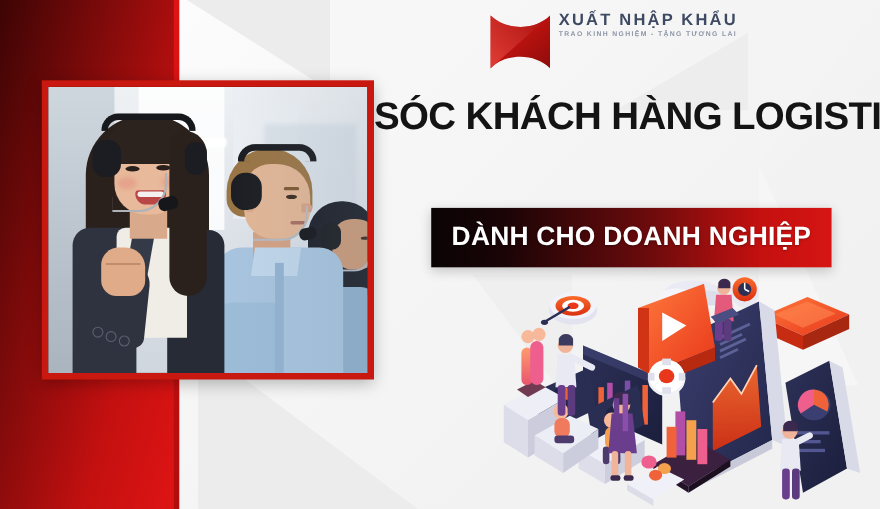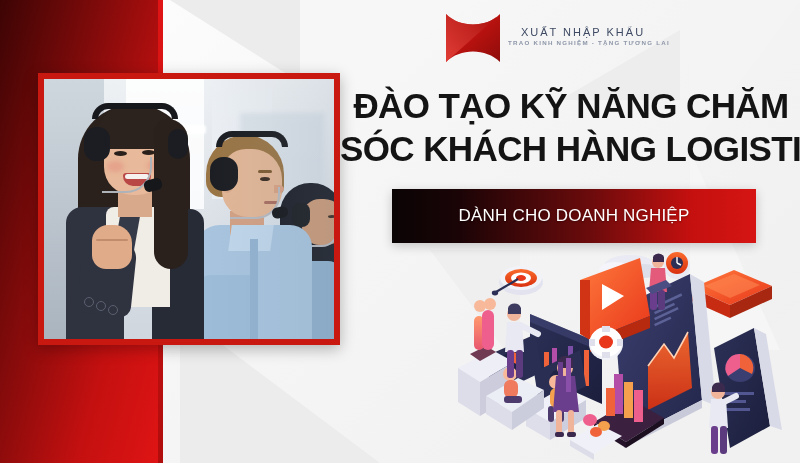--- a/index.html
+++ b/index.html
@@ -115,22 +115,22 @@
   .h-body{position:absolute;left:228px;top:182px;width:70px;height:78px;background:#8fb0cd;border-radius:20px 14px 0 0;}
   .h-hs-cup{position:absolute;left:248px;top:124px;width:18px;height:24px;background:#1b1d22;border-radius:8px;}
   .h-hs-boom{position:absolute;left:262px;top:146px;width:30px;height:20px;border:2px solid #b5b9c0;border-top:none;border-left:none;border-radius:0 0 16px 0;}
   .photo-shade{position:absolute;inset:0;background:linear-gradient(90deg,rgba(0,0,0,0) 55%,rgba(120,140,160,.16) 100%);}
 
   
   #logo{position:absolute;left:444px;top:6px;width:210px;height:66px;}
   #logo-mark{position:absolute;left:0;top:6px;width:58px;height:52px;}
   #logo-text{position:absolute;left:64px;top:0;width:150px;height:66px;text-align:center;}
   #logo-top{
-    font-size:11px;letter-spacing:2.0px;color:#3e4a63;font-weight:400;
-    margin-top:20px;white-space:nowrap;
+    font-size:15px;letter-spacing:2.0px;color:#3e4a63;font-weight:700;
+    margin-top:4px;white-space:nowrap;
   }
   #logo-name{
     font-family:"Liberation Serif", serif;
     font-size:31px;line-height:32px;color:#1d2f52;font-weight:700;
     position:relative;display:inline-block;white-space:nowrap;
   }
   #logo-reg{
     position:absolute;right:-11px;top:1px;font-size:9px;font-weight:400;color:#3c4c6b;
   }
   #logo-tag{
@@ -152,21 +152,21 @@
   #headline .l2{display:block;}
 
   
   #sub-banner{
     position:absolute;left:392px;top:189px;width:364px;height:54px;
     background:linear-gradient(90deg,#0a0405 0%,#1a0406 18%,#6d0b0c 55%,#c4100f 82%,#d51513 100%);
     display:flex;align-items:center;justify-content:center;
     box-shadow:0 3px 10px rgba(0,0,0,.2);
   }
   #sub-banner-text{
-    color:#ffffff;font-weight:400;font-size:17px;letter-spacing:.2px;
+    color:#ffffff;font-weight:700;font-size:24px;letter-spacing:.2px;
     white-space:nowrap;text-shadow:0 1px 2px rgba(0,0,0,.35);
   }
 
   
   #illus{position:absolute;left:452px;top:248px;width:348px;height:215px;}
 </style>
 </head>
 <body>
 
 <div id="banner">
@@ -264,21 +264,20 @@
       <path d="M2,2 C16,16 42,16 56,2 L56,50 C42,36 16,36 2,50 Z" fill="url(#lg)"></path>
       <path d="M2,2 C16,16 42,16 56,2 L2,50 Z" fill="url(#lg2)" opacity=".85"></path>
     </svg>
     <div id="logo-text">
       <div id="logo-top">XUẤT NHẬP KHẨU</div>
       <div id="logo-tag">TRAO KINH NGHIỆM - TẶNG TƯƠNG LAI</div>
     </div>
   </div>
 
   <div id="headline">
-    <span class="l1">ĐÀO TẠO KỸ NĂNG CHĂM</span>
     <span class="l2">SÓC KHÁCH HÀNG LOGISTICS</span>
   </div>
 
   <div id="sub-banner">
     <span id="sub-banner-text">DÀNH CHO DOANH NGHIỆP</span>
   </div>
 
   <svg id="illus" viewBox="0 0 348 215">
     <defs>
       <linearGradient id="or1" x1="0" y1="0" x2="1" y2="1">

